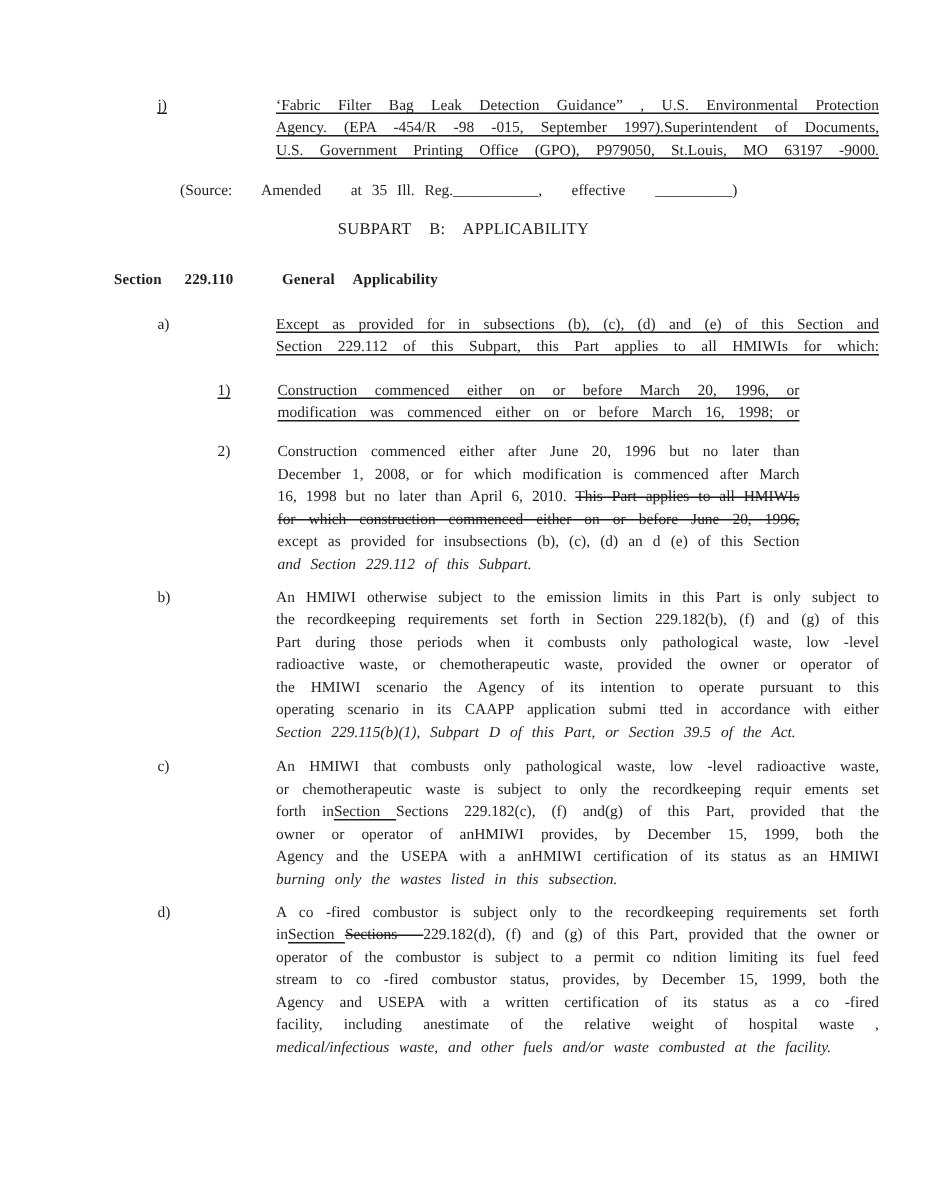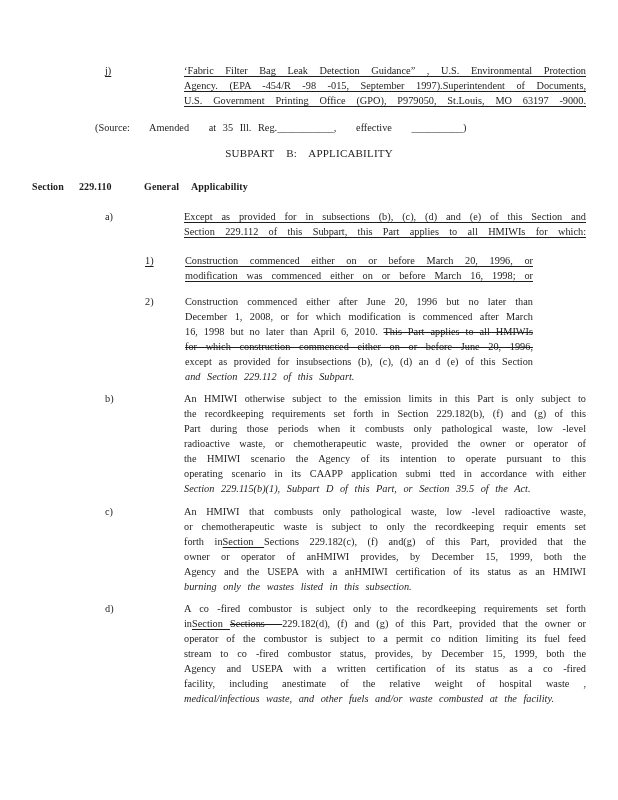--- a/index.html
+++ b/index.html
@@ -28,32 +28,32 @@
   .seg-n { text-decoration: none; }
   .seg-u, .label.u {
     text-decoration: underline;
     text-decoration-thickness: 1px;
     text-underline-offset: 2px;
     text-decoration-skip-ink: none;
   }
   .seg-k { text-decoration: line-through; text-decoration-thickness: 1px; }
 
   .source {
-    padding-left: 95px;
+    padding-left: 120px;
     white-space: pre;
     word-spacing: 4px;
   }
   .heading {
     text-align: center;
     word-spacing: 9px;
     font-size: 11px;
     letter-spacing: 0.2px;
   }
   .section-row {
-    padding-left: 32px;
+    padding-left: 76px;
     font-weight: bold;
     font-size: 10px;
     letter-spacing: 0.1px;
   }
   .section-row .tok { display: inline-block; }
   .section-row .tok:nth-child(1) { width: 47px; }
   .section-row .tok:nth-child(2) { width: 65px; }
   .section-row .tok:nth-child(3) { width: 47px; }
 
   

